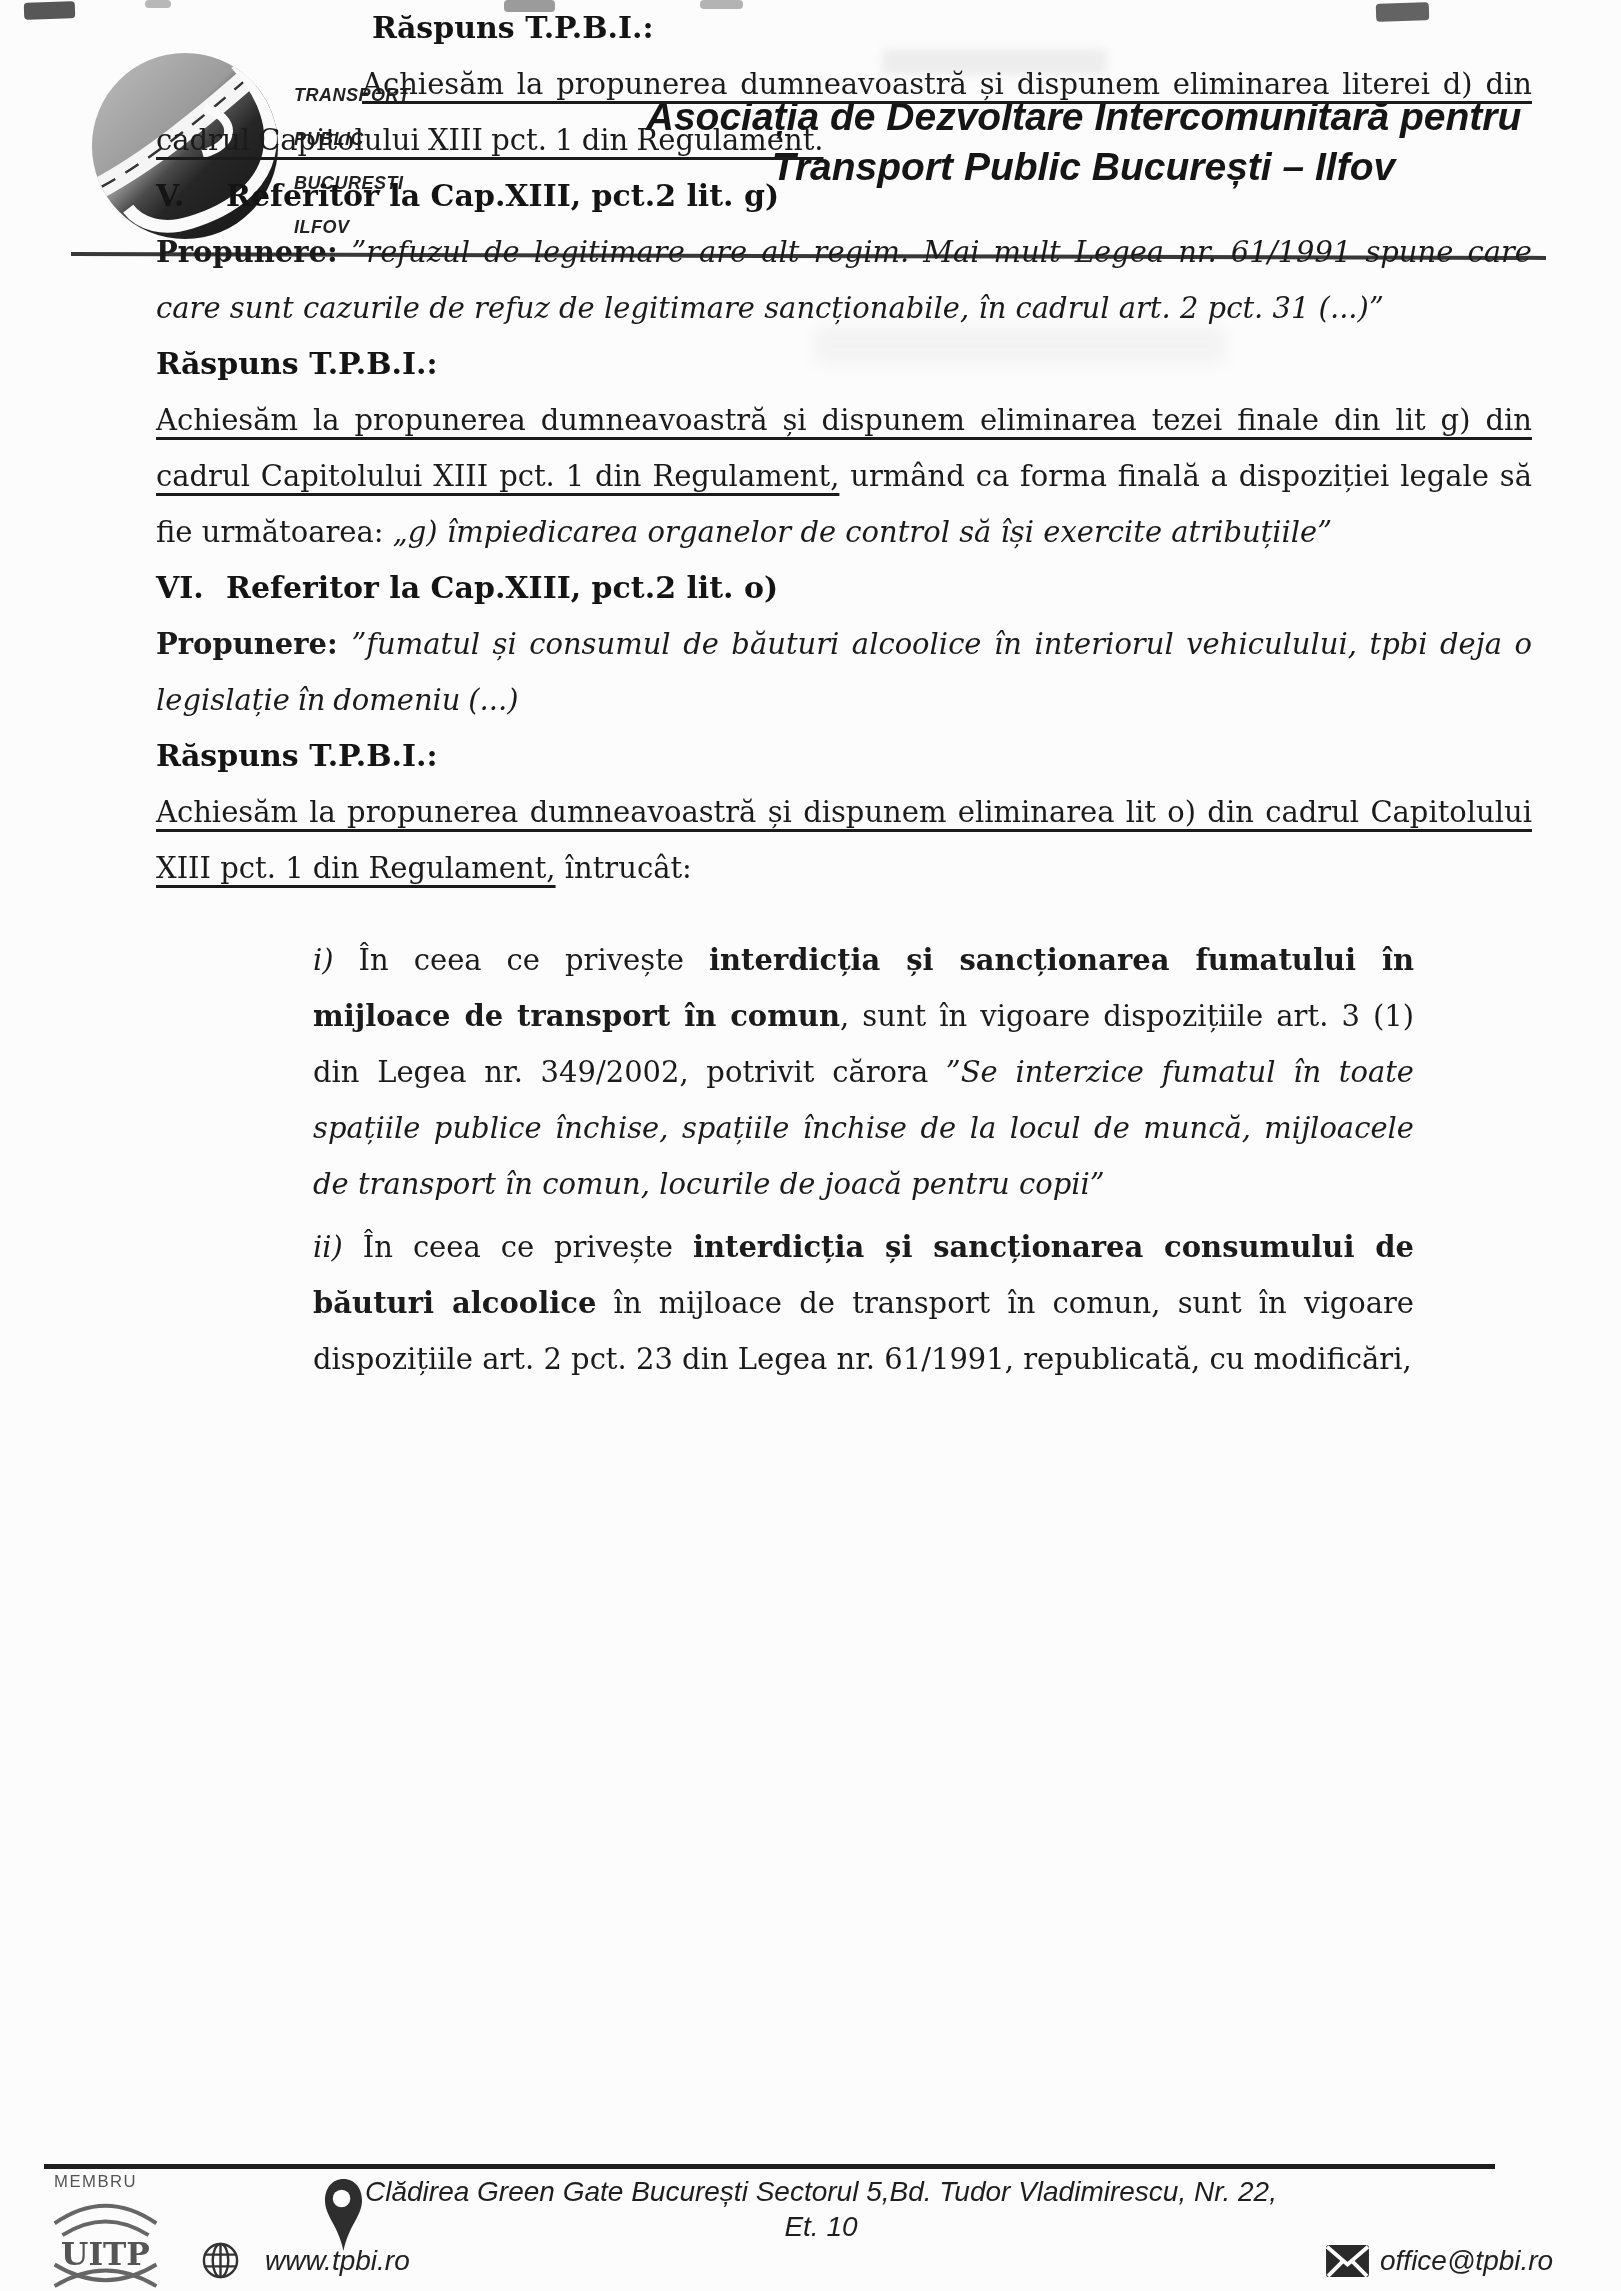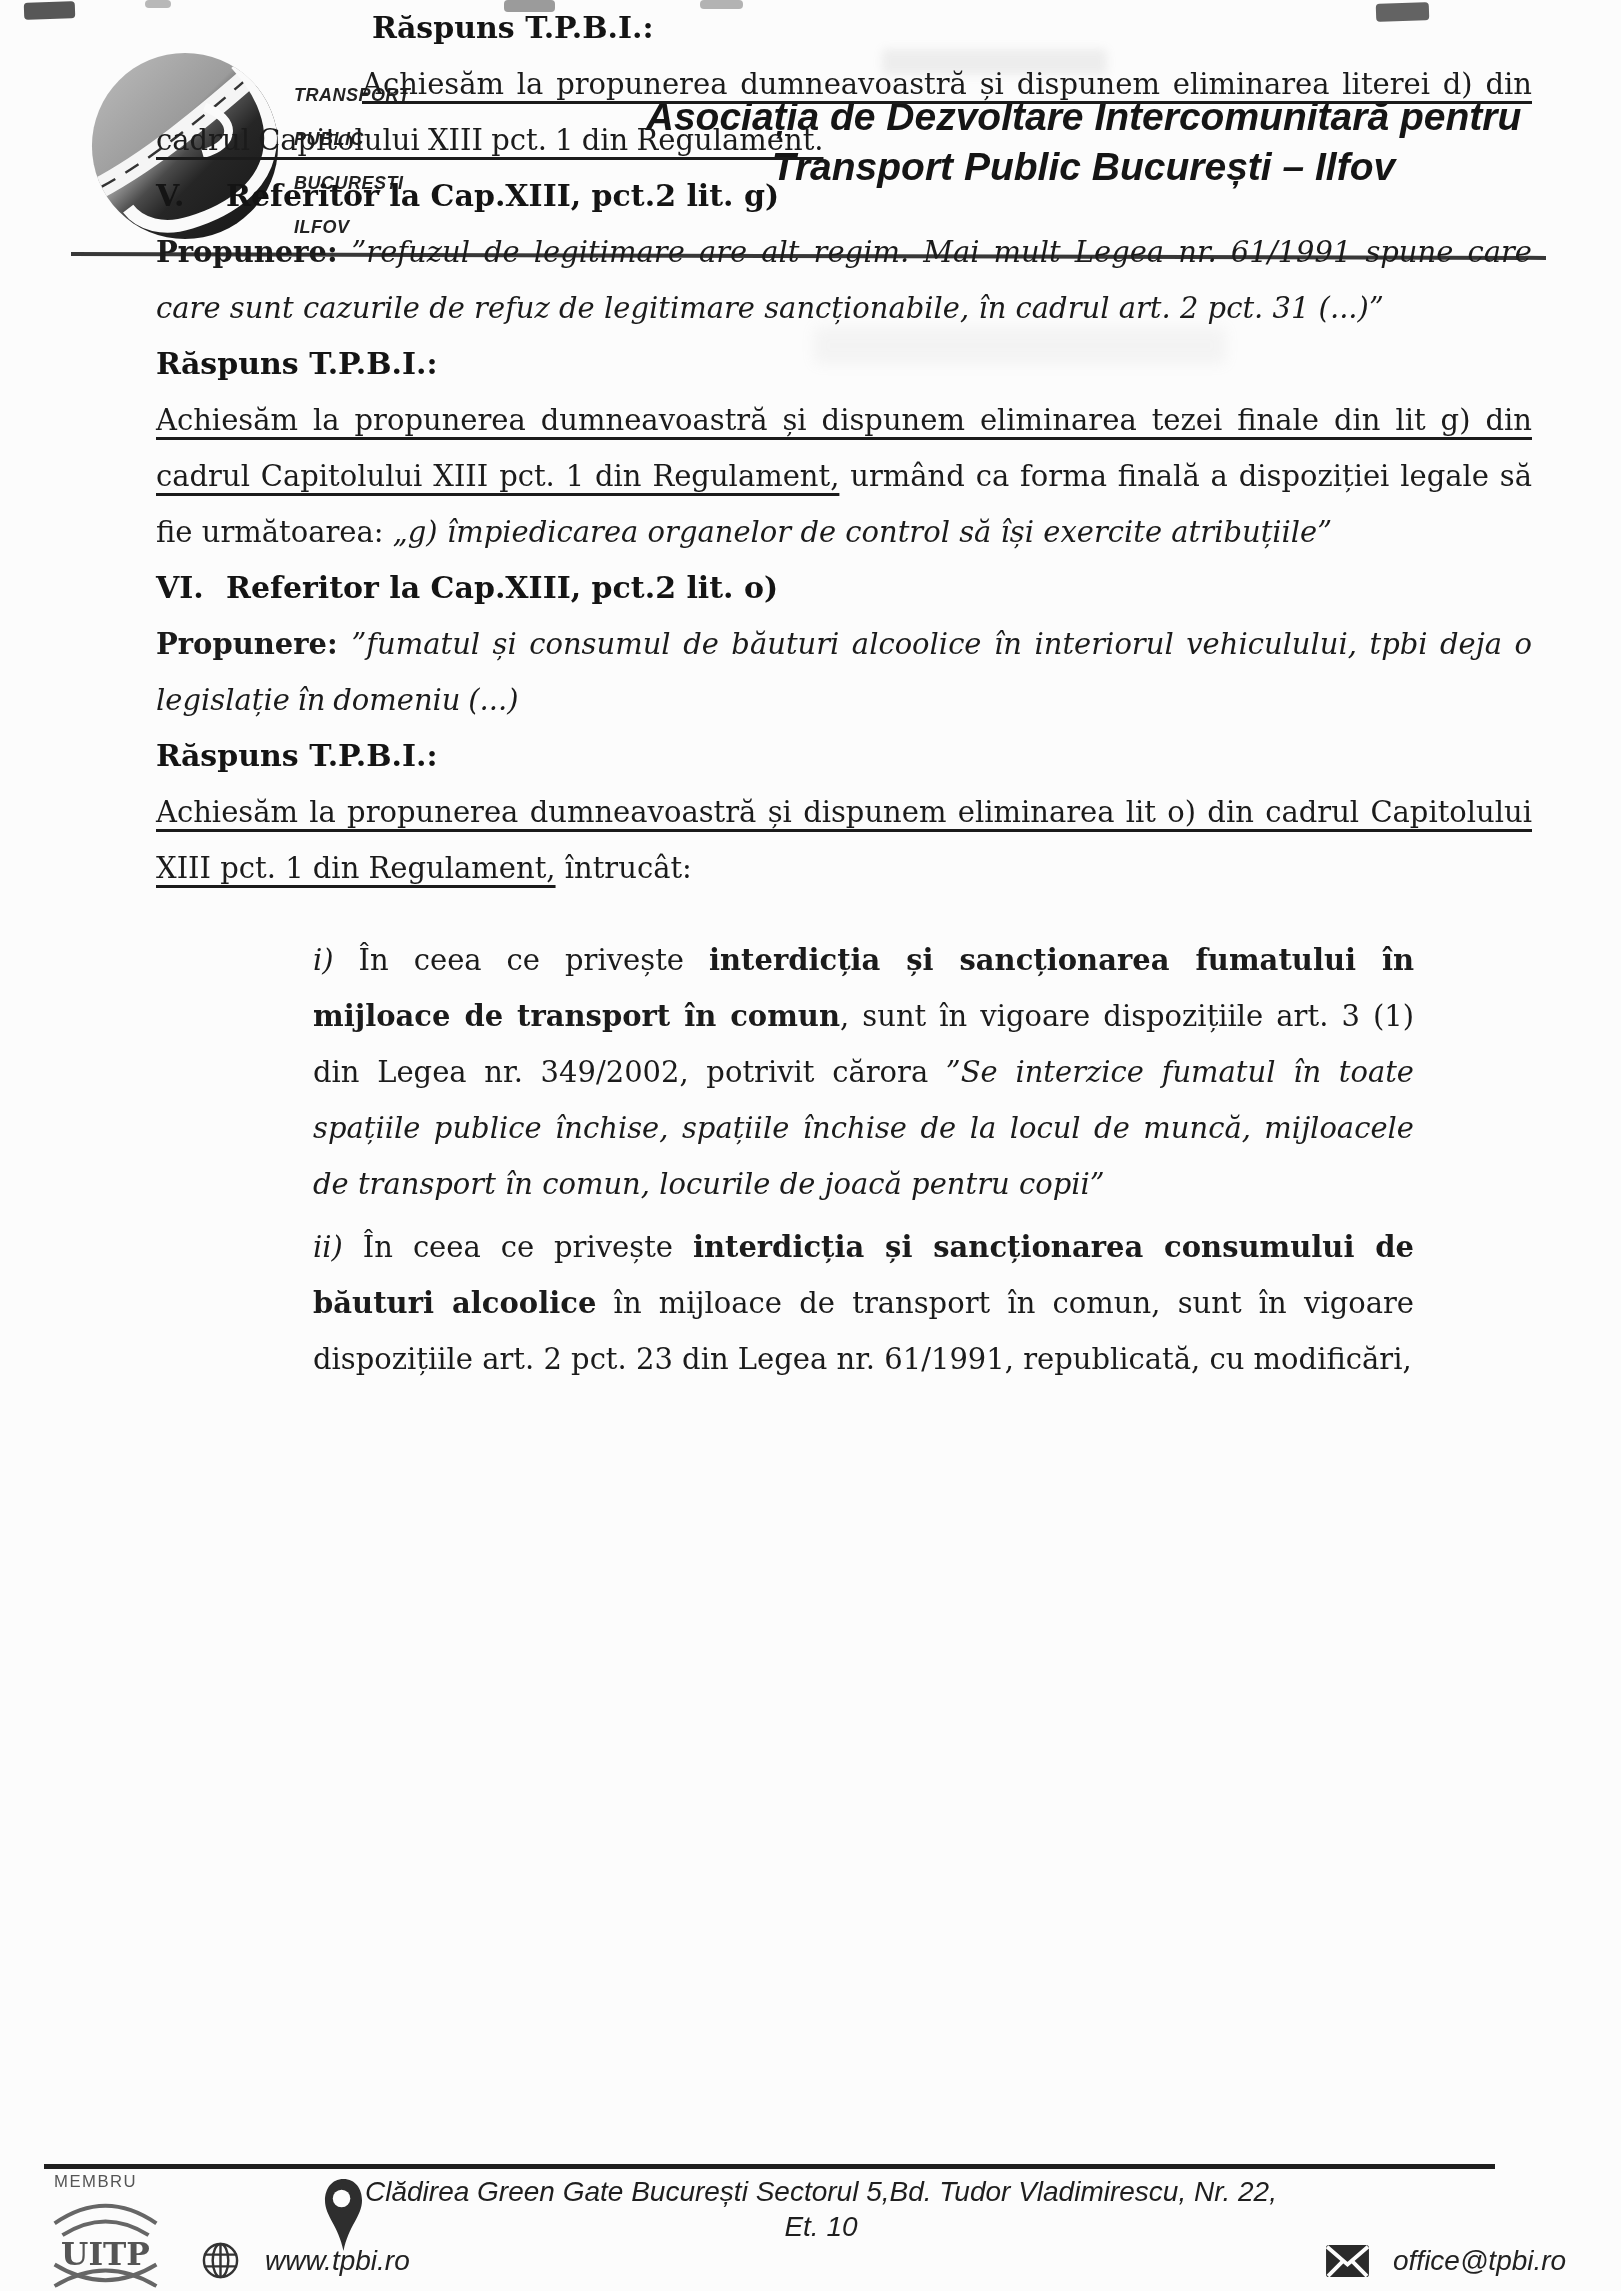--- a/index.html
+++ b/index.html
@@ -67,21 +67,21 @@
   .address{
     position:absolute;left:365px;top:2174px;width:912px;text-align:center;
     font-family:"Liberation Sans",sans-serif;font-style:italic;
     font-size:28px;line-height:35px;color:#1e1e1e;
   }
   .www{
     position:absolute;left:201px;top:2241px;display:flex;align-items:center;gap:25px;
     font-family:"Liberation Sans",sans-serif;font-style:italic;font-size:28px;color:#222;
   }
   .email{
-    position:absolute;left:1325px;top:2241px;display:flex;align-items:center;gap:23px;
+    position:absolute;left:1325px;top:2241px;display:flex;align-items:center;gap:10px;
     font-family:"Liberation Sans",sans-serif;font-style:italic;font-size:28px;color:#222;
   }
 </style>
 </head>
 <body>
 
 <div class="page">
 
   <div class="smudge sm1"></div>
   <div class="smudge sm2"></div>

